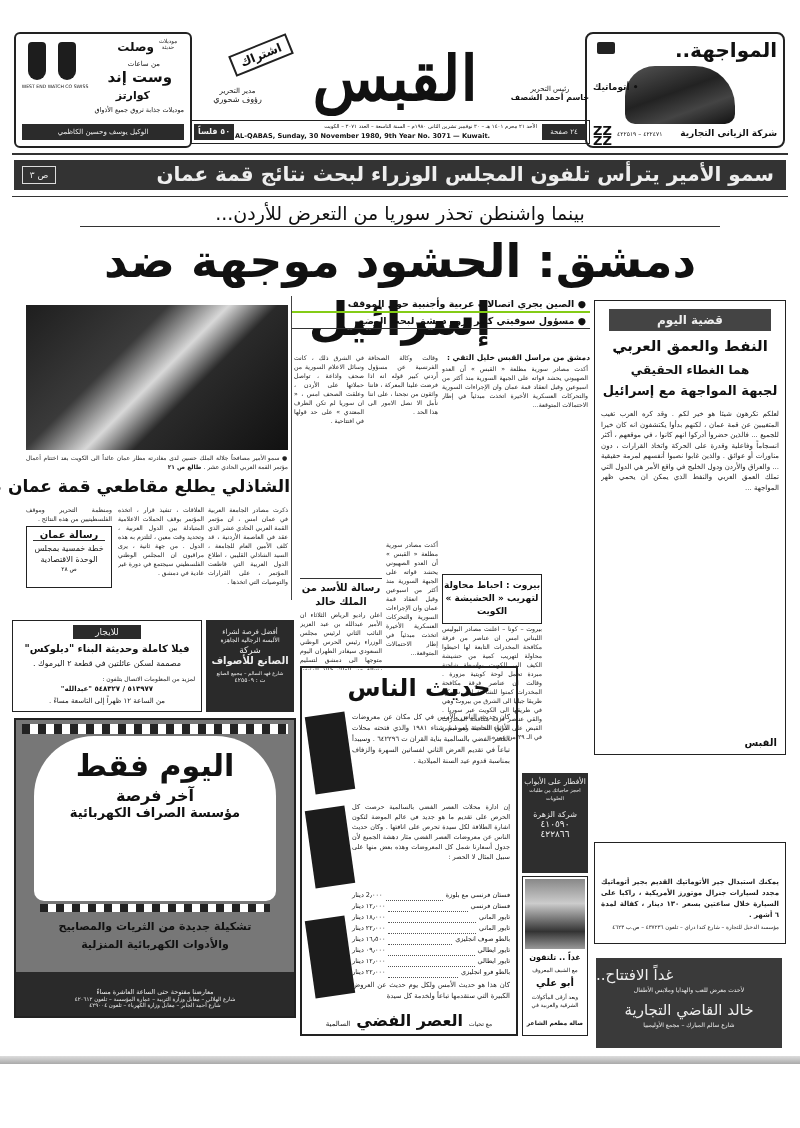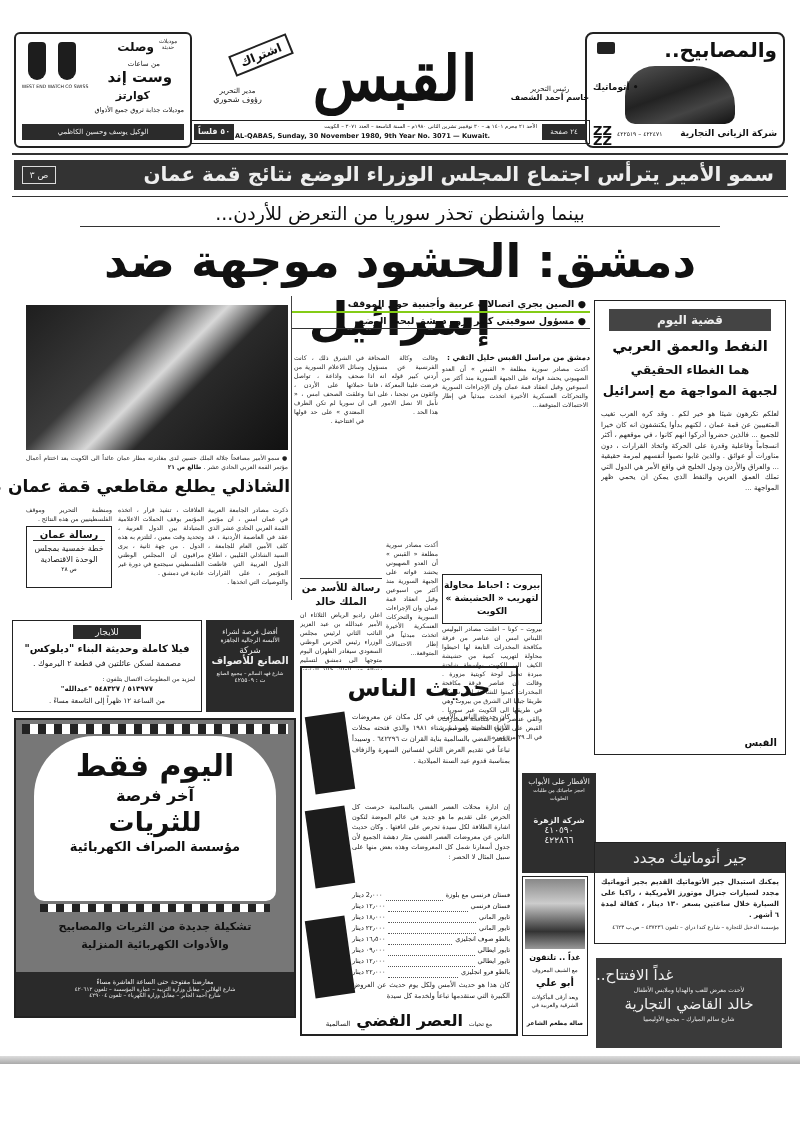--- a/index.html
+++ b/index.html
@@ -18,21 +18,21 @@
   .dotted-line{border-bottom:1px dotted #555;flex:1;margin:0 3px}
   .price-row{display:flex;font-size:6.5px;line-height:11px;justify-content:space-between}
   .zigzag{height:10px;background:repeating-linear-gradient(90deg,#222 0 8px,#fff 8px 16px)}
 </style>
 </head>
 <body>
 
 <div class="abs" style="left:0;top:20px;width:800px;height:130px">
 
   <div class="abs box" style="right:15px;top:12px;width:200px;height:116px;border-radius:8px;border-width:2px">
-    <div style="position:absolute;right:6px;top:4px;font-size:20px;font-weight:bold;letter-spacing:1px">والمصابيح..</div>
+    <div style="position:absolute;right:6px;top:4px;font-size:20px;font-weight:bold;letter-spacing:1px">المواجهة..</div>
     <div style="position:absolute;left:10px;top:8px;width:18px;height:12px;background:#222;border-radius:2px"></div>
     <div style="position:absolute;left:38px;top:32px;width:110px;height:58px;background:linear-gradient(160deg,#555 0%,#222 45%,#444 70%,#111 100%);border-radius:30px 40px 10px 10px"></div>
     <div style="position:absolute;left:6px;top:48px;font-size:9px;font-weight:bold;direction:rtl">• أتوماتيك</div>
     <div style="position:absolute;left:6px;top:92px;font-size:13px;font-weight:bold;direction:ltr;line-height:10px">ZZ<br>ZZ</div>
     <div style="position:absolute;left:30px;top:96px;font-size:6px">٤٢٢٤٧١ – ٤٢٢٥١٩</div>
     <div style="position:absolute;right:6px;top:94px;font-size:9px;font-weight:bold">شركة الزيانى التجارية</div>
   </div>
 
   <div class="abs center" style="left:510px;top:65px;width:80px">
     <div style="font-size:7px">رئيس التحرير</div>
@@ -65,21 +65,21 @@
     <div style="position:absolute;right:18px;top:34px;font-size:15px;font-weight:bold">وست إند</div>
     <div style="position:absolute;right:40px;top:55px;font-size:11px;font-weight:bold">كوارتز</div>
     <div style="position:absolute;right:6px;top:72px;font-size:6.5px">موديلات جذابة تروق جميع الأذواق</div>
     <div class="dark center" style="position:absolute;left:6px;right:6px;top:90px;height:16px;font-size:7px;line-height:16px">الوكيل يوسف وحسين الكاظمي</div>
   </div>
 </div>
 
 <div class="rule" style="left:12px;right:12px;top:153px"></div>
 
 <div class="abs dark" style="left:14px;width:772px;top:160px;height:30px;background:#333">
-  <div class="abs" style="right:12px;top:2px;font-size:20px;font-weight:bold;color:#eee;white-space:nowrap">سمو الأمير يترأس اجتماع المجلس الوزراء الوضع نتائج قمة عمان</div>
+  <div class="abs" style="right:12px;top:2px;font-size:20px;font-weight:bold;color:#eee;white-space:nowrap">سمو الأمير يترأس تلفون المجلس الوزراء لبحث نتائج قمة عمان</div>
   <div class="abs box center" style="left:8px;top:6px;width:34px;height:18px;font-size:9px;line-height:16px;border-color:#ddd;color:#eee">ص ٣</div>
 </div>
 
 <div class="rule" style="left:12px;right:12px;top:196px;height:1px"></div>
 
 <div class="abs center" style="left:80px;width:640px;top:202px;font-size:19px;border-bottom:1px solid #333;padding-bottom:2px">بينما واشنطن تحذر سوريا من التعرض للأردن...</div>
 <div class="abs center" style="left:10px;width:780px;top:232px;font-size:46px;font-weight:bold;line-height:58px;letter-spacing:1px">دمشق: الحشود موجهة ضد إسرائيل</div>
 
 <div class="abs" style="left:292px;top:296px;width:298px">
   <div style="font-size:9.5px;font-weight:bold;padding:2px 4px;border-bottom:2px solid #84cc16">● <span>الصين يجري اتصالات عربية وأجنبية حول الموقف</span></div>
@@ -141,28 +141,27 @@
   <div style="font-size:10px;font-weight:bold">الصانع للأصواف</div>
   <div style="font-size:5px;margin-top:4px">شارع فهد السالم – مجمع الصانع</div>
   <div style="font-size:6px">ت : ٤٢٥٥٠٩</div>
 </div>
 
 <div class="abs" style="left:14px;top:718px;width:282px;height:300px;background:#777;border:2px solid #222">
   <div class="zigzag" style="margin:4px 6px 0"></div>
   <div class="abs center" style="left:18px;right:18px;top:16px;height:165px;background:#fff;border-radius:60px 60px 10px 10px">
     <div style="font-size:30px;font-weight:bold;line-height:40px;margin-top:10px">اليوم فقط</div>
     <div style="font-size:16px;font-weight:bold">آخر فرصة</div>
-    <div style="font-size:26px;font-weight:bold;line-height:34px">للثريات</div>
     <div style="font-size:13px;font-weight:bold">مؤسسة الصراف الكهربائية</div>
   </div>
   <div class="zigzag" style="position:absolute;left:24px;right:24px;top:184px;height:8px"></div>
   <div class="abs center" style="left:0;right:0;top:200px;font-size:11px;font-weight:bold;color:#111">تشكيلة جديدة من الثريات والمصابيح</div>
   <div class="abs center" style="left:0;right:0;top:218px;font-size:11px;font-weight:bold;color:#111">والأدوات الكهربائية المنزلية</div>
   <div class="abs dark center" style="left:0;right:0;bottom:0;height:44px;background:#2a2a2a">
-    <div style="font-size:6.5px;margin-top:6px">معارضنا مفتوحة حتى الساعة العاشرة مساءً</div>
+    <div style="font-size:6.5px;margin-top:16px">معارضنا مفتوحة حتى الساعة العاشرة مساءً</div>
     <div style="font-size:5.5px">شارع الهلالي – مقابل وزارة التربية – عمارة المؤسسة – تلفون ٤٢٠٦١٢</div>
     <div style="font-size:5.5px">شارع أحمد الجابر – مقابل وزارة الكهرباء – تلفون ٤٢٩٠٠٤</div>
   </div>
 </div>
 
 <div class="abs box" style="left:300px;top:666px;width:218px;height:370px;border-width:2px">
   <div class="abs center" style="left:20px;right:0;top:6px;font-size:24px;font-weight:bold">حديث الناس</div>
   <div class="abs" style="left:8px;top:46px;width:40px;height:78px;background:#1c1c1c;transform:rotate(-8deg)"></div>
   <div class="abs" style="left:8px;top:140px;width:40px;height:78px;background:#1c1c1c;transform:rotate(-8deg)"></div>
   <div class="abs" style="left:8px;top:250px;width:40px;height:78px;background:#1c1c1c;transform:rotate(-8deg)"></div>
@@ -211,43 +210,42 @@
       </div>
   </div>
   <div class="abs body-text" style="right:6px;top:312px;width:158px;height:32px;font-size:6.8px;line-height:10.5px">كان هذا هو حديث الأمس ولكل يوم حديث عن العروض الكبيرة التي ستقدمها تباعاً ولخدمة كل سيدة</div>
   <div class="abs" style="left:6px;right:6px;bottom:4px;display:flex;align-items:baseline;justify-content:center;gap:6px">
     <span style="font-size:6px">مع تحيات</span>
     <span style="font-size:16px;font-weight:bold">العصر الفضي</span>
     <span style="font-size:7px">السالمية</span>
   </div>
 </div>
 
-<div class="abs dark center" style="left:522px;top:773px;width:74px;height:100px;background:#2e2e2e">
+<div class="abs dark center" style="left:522px;top:773px;width:66px;height:100px;background:#2e2e2e">
   <div style="font-size:7.5px;margin-top:4px">الأفطار على الأبواب</div>
   <div style="font-size:5px;line-height:8px;padding:0 2px">احجز حاجياتك من طلبات الحلويات</div>
-  <div style="font-size:8px;font-weight:bold;margin-top:14px">شركة الزهرة</div>
+  <div style="font-size:8px;font-weight:normal;margin-top:8px">شركة الزهرة</div>
   <div style="font-size:9px">٤١٠٥٩٠</div>
   <div style="font-size:9px">٤٢٢٨٦٦</div>
 </div>
 
 <div class="abs box" style="left:522px;top:876px;width:66px;height:160px">
   <div style="position:absolute;left:2px;right:2px;top:2px;height:70px;background:linear-gradient(180deg,#888 0%,#ccc 35%,#333 75%,#999 100%)"></div>
   <div class="abs center" style="left:0;right:0;top:76px;font-size:8px;font-weight:bold">غداً .. تلتقون</div>
   <div class="abs center" style="left:0;right:0;top:90px;font-size:5.5px">مع الشيف المعروف</div>
   <div class="abs center" style="left:0;right:0;top:100px;font-size:10px;font-weight:bold">أبو علي</div>
   <div class="abs center" style="left:0;right:0;top:116px;font-size:5.5px;line-height:8px">ويعد أرقى المأكولات الشرقية والغربية في</div>
   <div class="abs center" style="left:0;right:0;top:142px;font-size:6px;font-weight:bold">صالة مطعم الشاعر</div>
 </div>
 
 <div class="abs box" style="left:594px;top:842px;width:192px;height:102px">
-  <div class="abs dark center" style="left:0;right:0;top:0;height:30px;font-size:15px;line-height:30px;background:#333">جير أتوماتيك مجدد</div>
   <div class="abs body-text" style="left:6px;right:6px;top:34px;height:44px;font-size:7px;line-height:11px;font-weight:bold">يمكنك استبدال جير الأتوماتيك القديم بجير أتوماتيك مجدد لسيارات جنرال موتورز الأمريكية ، راكبا على السيارة خلال ساعتين بسعر ١٣٠ دينار ، كفالة لمدة ٦ أشهر .</div>
   <div class="abs body-text" style="left:6px;right:6px;top:80px;height:20px;font-size:5.5px;line-height:8px">مؤسسة الدخيل للتجارة – شارع كندا دراي – تلفون ٤٣٧٢٣٦ – ص.ب ٤٦٢٣</div>
 </div>
 
 <div class="abs dark center" style="left:596px;top:958px;width:186px;height:90px;background:#3a3a3a">
   <div style="font-size:15px;margin-top:8px;text-align:left;padding-right:10px">غداً الافتتاح..</div>
   <div style="font-size:6px;margin-top:2px">لأحدث معرض للعب والهدايا وملابس الأطفال</div>
-  <div style="font-size:15px;margin-top:2px">خالد القاضي التجارية</div>
+  <div style="font-size:15px;margin-top:8px">خالد القاضي التجارية</div>
   <div style="font-size:6px;margin-top:2px">شارع سالم المبارك – مجمع الأوليمبيا</div>
 </div>
 
 <div class="abs" style="left:0;right:0;top:1056px;height:8px;background:linear-gradient(180deg,#ddd,#aaa)"></div>
 
 </body></html>

